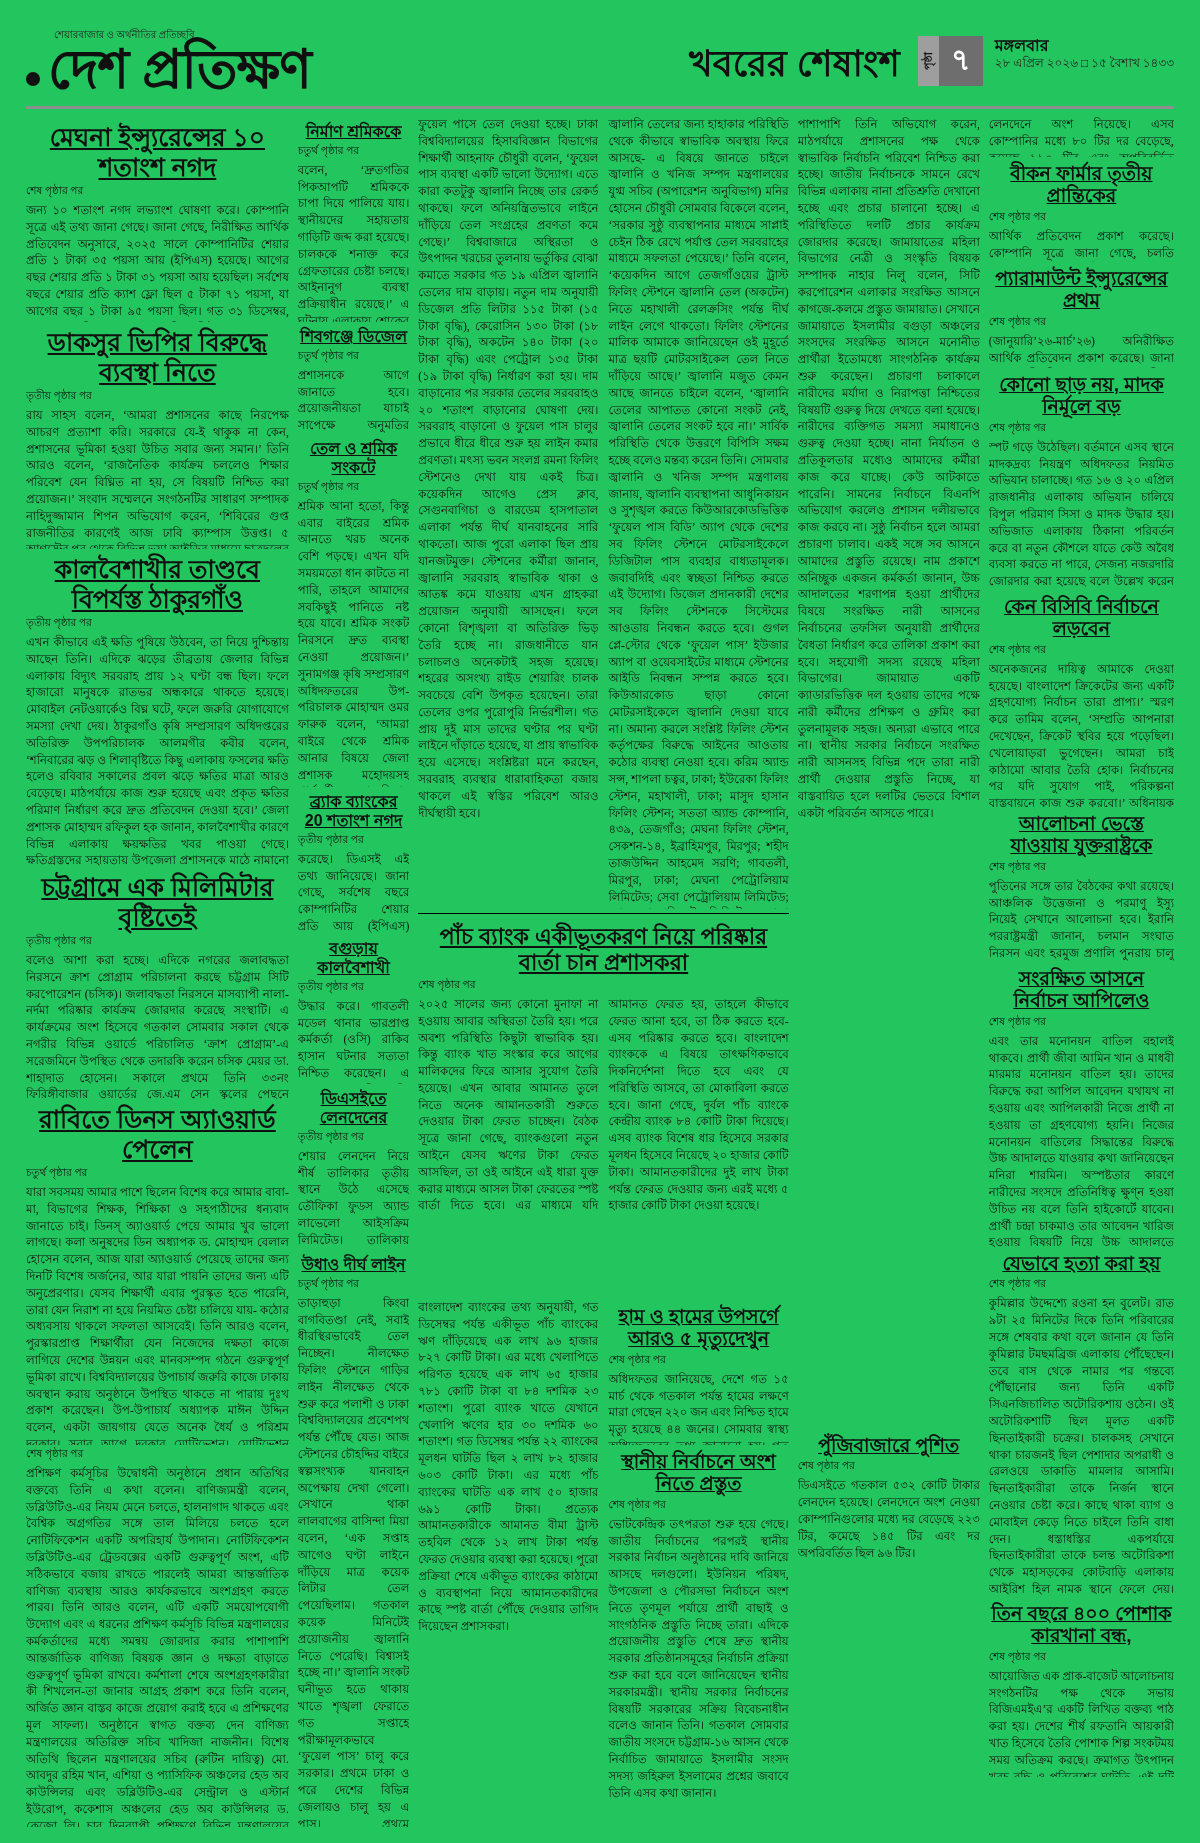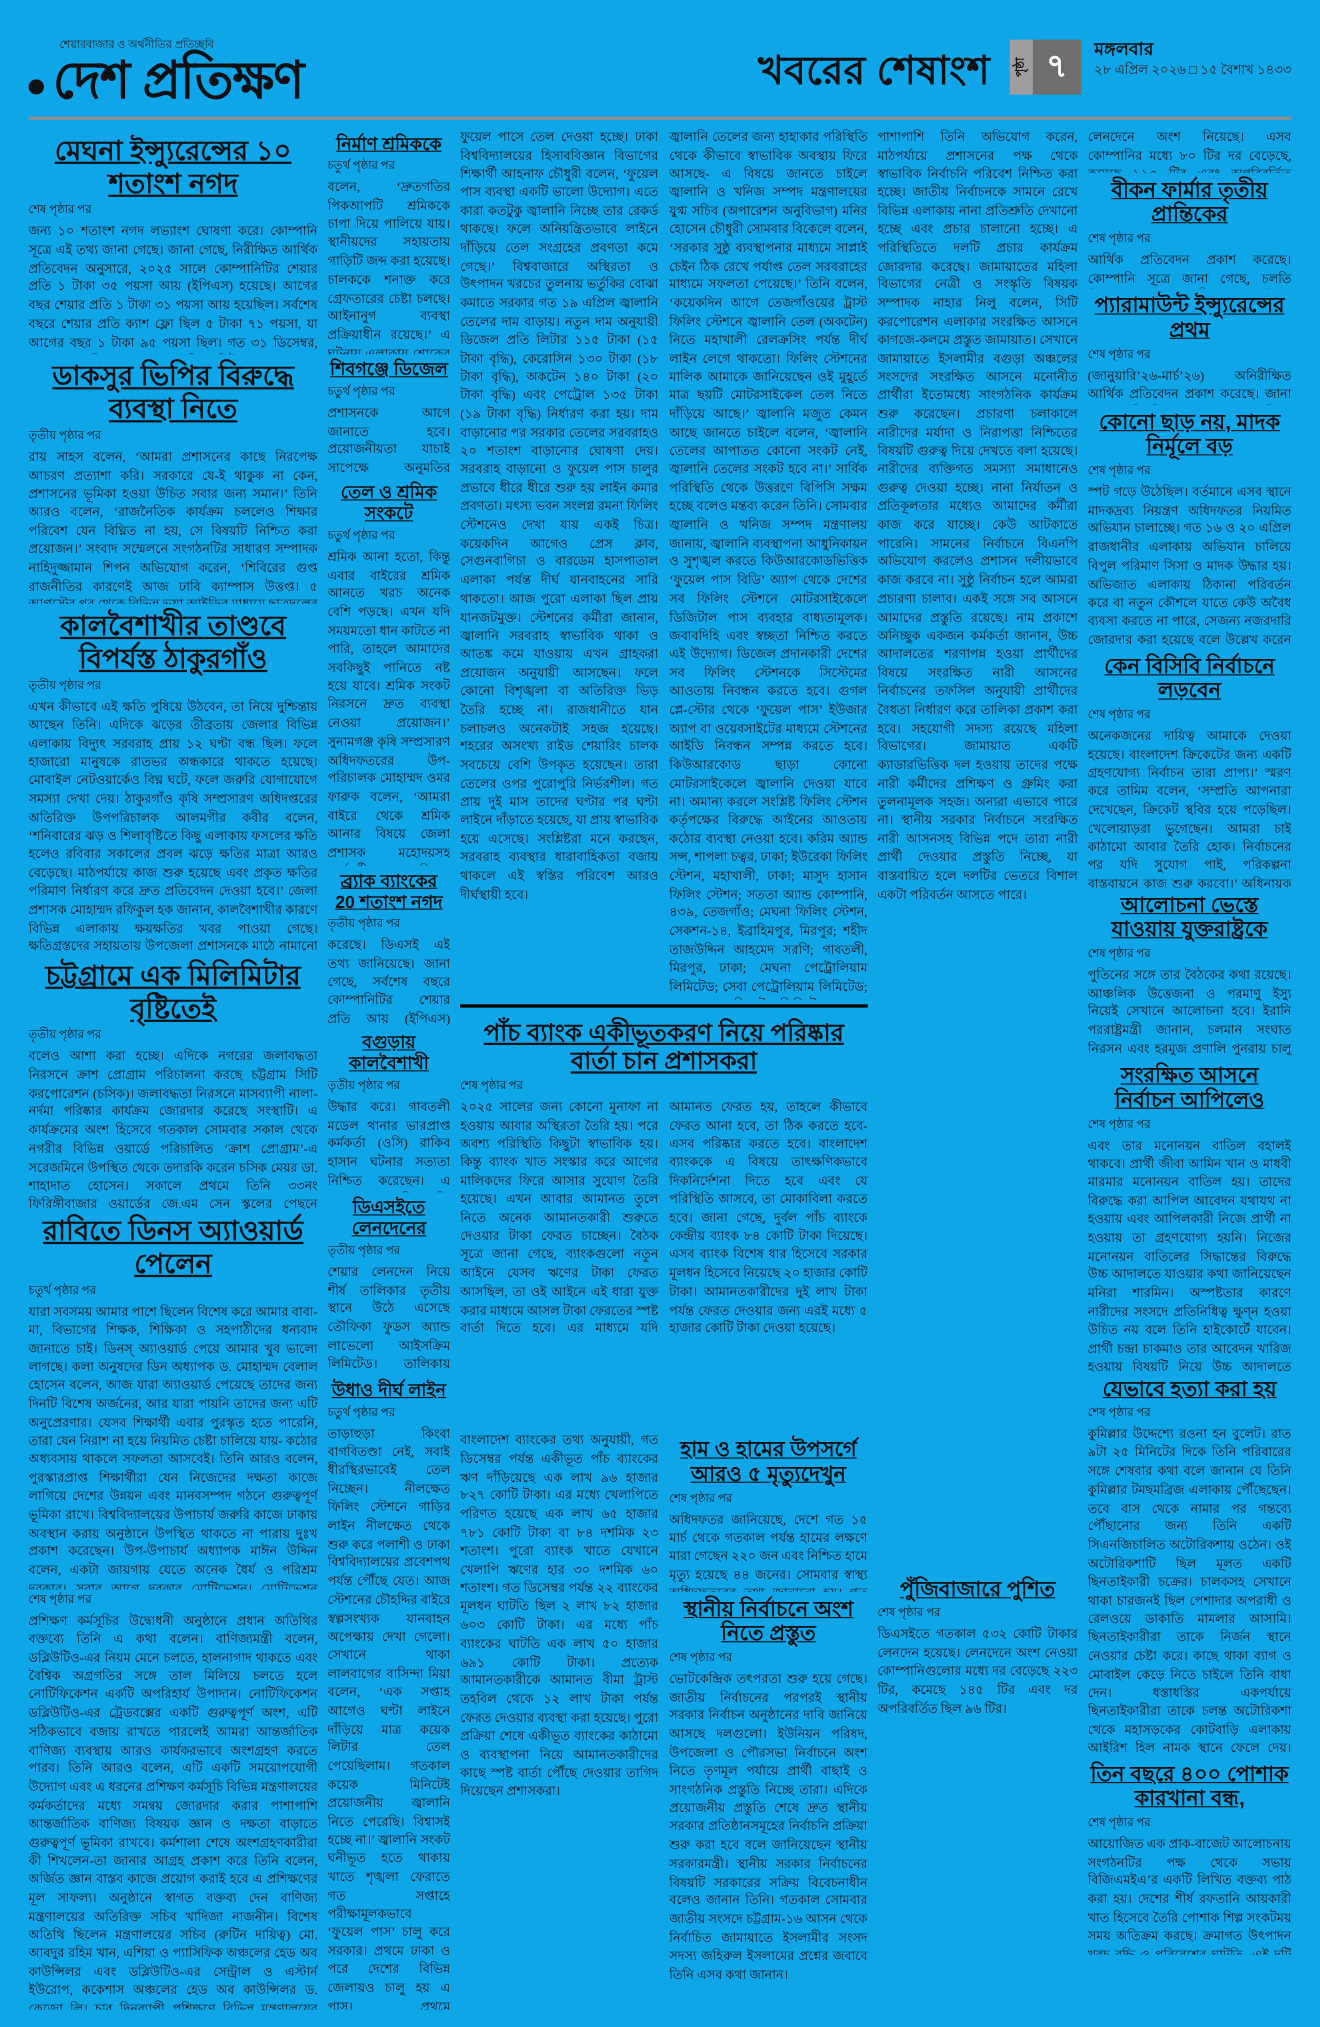--- a/index.html
+++ b/index.html
@@ -1,25 +1,25 @@
 <!DOCTYPE html>
 <html lang="bn"><head>
 <meta charset="utf-8">
 <style>
   html,body{margin:0;padding:0;background:#e8e8e8;}
-  .page{position:relative;width:1200px;height:1843px;margin:0 auto;background:#0ea5e9;
+  .page{position:relative;width:1200px;height:1843px;margin:0 auto;background:#22c55e;
         color:#101010;font-family:"Liberation Serif","DejaVu Serif",serif;overflow:hidden;
         box-sizing:border-box;padding:24px 26px 0 26px;}
   
   header.mast{display:flex;align-items:flex-end;justify-content:space-between;height:72px;}
   .mast-left{display:flex;align-items:flex-end;gap:8px;}
   .seal{width:14px;height:14px;border-radius:50%;background:#111;margin-bottom:10px;}
   .mast-titles{display:flex;flex-direction:column;line-height:1;}
   .tagline{font-size:10px;color:#222;margin:0 0 2px 6px;}
-  .mast-title{font-size:47px;font-weight:900;letter-spacing:-1px;font-family:"Liberation Sans","DejaVu Sans",sans-serif;}
+  .mast-title{font-size:54px;font-weight:900;letter-spacing:-1px;font-family:"Liberation Sans","DejaVu Sans",sans-serif;}
   .mast-right{display:flex;gap:12px;}
   .section-title{font-size:36px;font-weight:800;font-family:"Liberation Sans","DejaVu Sans",sans-serif;margin-right:6px;}
   .pagebox{display:flex;align-items:stretch;height:50px;}
   .page-label{writing-mode:vertical-rl;transform:rotate(180deg);background:#9e9e9e;color:#111;
               font-size:11px;display:flex;align-items:center;justify-content:center;padding:2px 1px;font-weight:bold;}
   .page-number{width:44px;background:#6e6e6e;color:#fff;font-size:30px;font-weight:bold;
                display:flex;align-items:center;justify-content:center;font-family:"Liberation Sans",sans-serif;}
   .dateblock{display:flex;flex-direction:column;line-height:1.25;}
   .weekday{font-size:16px;font-weight:bold;}
   .dateline{font-size:12px;color:#222;}
@@ -28,21 +28,21 @@
   main{display:flex;gap:9px;height:1712px;overflow:hidden;}
   .col{overflow:hidden;height:100%;}
   #col-a{width:264px;}
   #col-b{width:112px;}
   #mid-wrap{width:372px;display:flex;flex-direction:column;}
   #col-e{width:183px;}
   #col-f{width:186px;}
   .mid-row{display:flex;gap:10px;overflow:hidden;}
   .mid-row > .subcol{flex:1;overflow:hidden;}
   #mid-row1{height:792px;}
-  #mid-banner{height:380px;overflow:hidden;border-top:3px solid #000000;padding-top:4px;margin:4px 0 2px 0;}
+  #mid-banner{height:380px;overflow:hidden;border-top:1px solid #000000;padding-top:4px;margin:4px 0 2px 0;}
   #mid-row2{height:520px;}
   article{overflow:hidden;display:block;}
   .headline{font-family:"Liberation Sans","DejaVu Sans",sans-serif;font-weight:800;text-align:center;
             margin:6px 2px 1px 2px;line-height:1.18;text-decoration:underline;}
   #col-a .headline{font-size:25px;}
   #col-b .headline{font-size:16px;}
   #mid-banner .headline{font-size:22px;}
   #mid-bottom-right .headline,#col-e .headline,#col-f .headline{font-size:19px;}
   .note{font-size:10.5px;text-align:left;margin:1px 0 3px 0;}
   .body{font-size:11.6px;line-height:1.45;text-align:justify;margin:0;}

